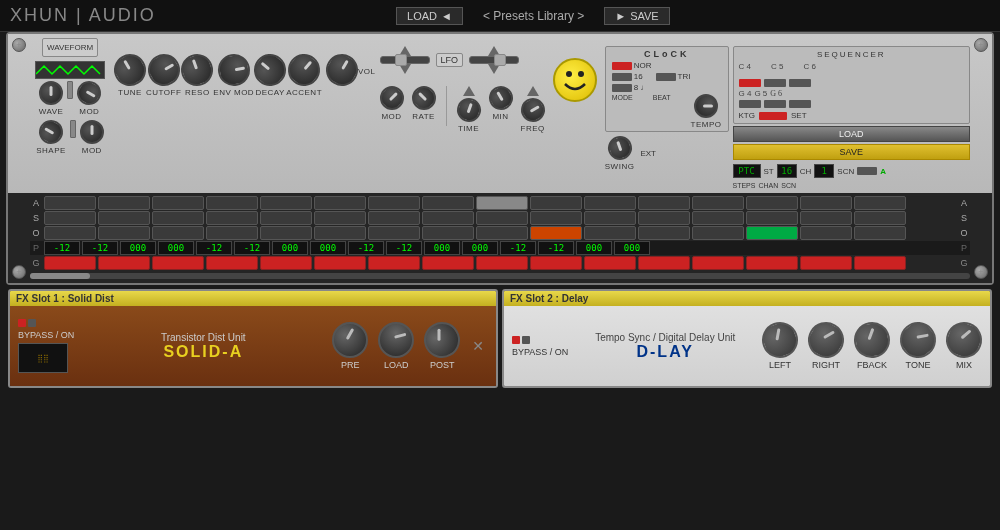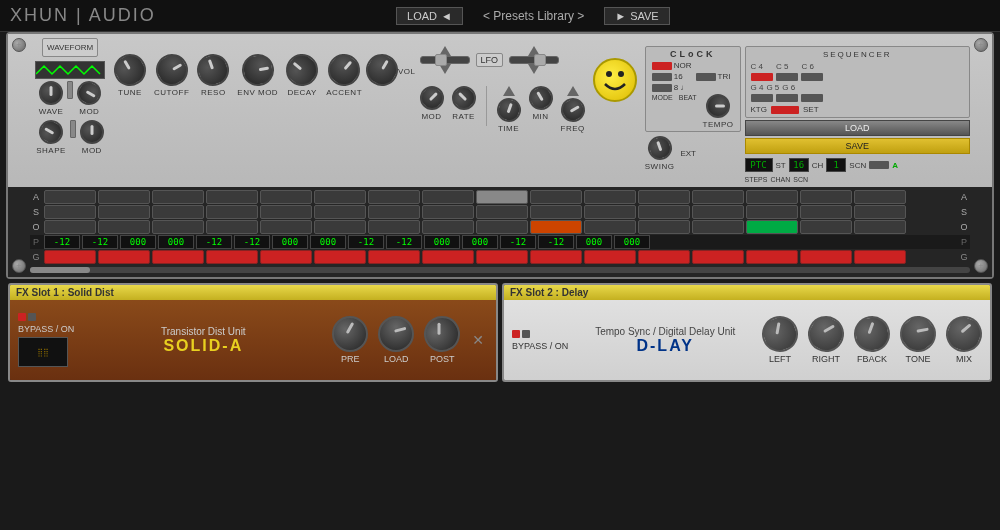--- a/index.html
+++ b/index.html
@@ -444,21 +444,21 @@
           <div style="width:6px;height:18px;background:#888;border:1px solid #666;border-radius:1px;cursor:pointer;"></div>
         </div>
         <div class="knob-group">
           <div class="knob knob-small"></div>
           <span class="knob-label">MOD</span>
         </div>
       </div>
     </div>
 
     <div style="display:flex;flex-direction:column;gap:4px;padding-top:16px;">
-      <div style="display:flex;gap:8px;">
+      <div style="display:flex;gap:0;">
         <div class="knob-group">
           <div class="knob" style="transform:rotate(-30deg)"></div>
           <span class="knob-label">TUNE</span>
         </div>
         <div class="knob-group">
           <div class="knob" style="transform:rotate(60deg)"></div>
           <span class="knob-label">CUTOFF</span>
         </div>
         <div class="knob-group">
           <div class="knob" style="transform:rotate(-20deg)"></div>
@@ -557,21 +557,21 @@
               <span style="font-size:8px;color:#333;">8 ♩</span>
             </div>
           </div>
           <div style="display:flex;flex-direction:column;gap:2px;">
             <div style="display:flex;align-items:center;gap:2px;">
               <div style="width:20px;height:8px;background:#555;border-radius:1px;"></div>
               <span style="font-size:8px;color:#333;">TRI</span>
             </div>
           </div>
         </div>
-        <div style="display:flex;gap:6px;margin-top:2px;">
+        <div style="display:flex;gap:20px;margin-top:2px;">
           <div style="display:flex;flex-direction:column;align-items:center;">
             <span style="font-size:7px;color:#333;">MODE</span>
           </div>
           <div style="display:flex;flex-direction:column;align-items:center;">
             <span style="font-size:7px;color:#333;">BEAT</span>
           </div>
           <div class="knob-group">
             <div class="knob knob-small" style="transform:rotate(90deg)"></div>
             <span class="knob-label">TEMPO</span>
           </div>
@@ -582,34 +582,34 @@
           <div class="knob knob-small" style="transform:rotate(-20deg)"></div>
           <span class="knob-label">SWING</span>
         </div>
         <div style="font-size:8px;color:#333;">EXT</div>
       </div>
     </div>
 
     <div style="display:flex;flex-direction:column;gap:2px;padding-top:8px;flex:1;">
       <div style="border:1px solid #888;padding:3px 5px;background:#bbb;border-radius:2px;">
         <div style="font-size:8px;color:#333;text-align:center;letter-spacing:2px;margin-bottom:3px;">SEQUENCER</div>
-        <div style="display:flex;gap:13px;margin-bottom:2px;">
+        <div style="display:flex;gap:20px;margin-bottom:8px;">
           <span style="font-size:8px;color:#444;">C 4</span>
           <span style="font-size:8px;color:#444;">C 5</span>
           <span style="font-size:8px;color:#444;">C 6</span>
         </div>
         <div style="display:flex;gap:3px;margin-bottom:2px;">
           <div style="width:22px;height:8px;background:#cc2222;border-radius:1px;"></div>
           <div style="width:22px;height:8px;background:#555;border-radius:1px;"></div>
           <div style="width:22px;height:8px;background:#555;border-radius:1px;"></div>
         </div>
         <div style="display:flex;gap:3px;margin-bottom:2px;">
           <span style="font-size:8px;color:#444;">G 4</span>
           <span style="font-size:8px;color:#444;">G 5</span>
-          <span style="font-size:8px;color:#444;">G 6</span>
+          <span style="font-size:8px;color:#444;font-family:Liberation Serif, serif;">G 6</span>
         </div>
         <div style="display:flex;gap:3px;margin-bottom:3px;">
           <div style="width:22px;height:8px;background:#555;border-radius:1px;"></div>
           <div style="width:22px;height:8px;background:#555;border-radius:1px;"></div>
           <div style="width:22px;height:8px;background:#555;border-radius:1px;"></div>
         </div>
         <div style="display:flex;gap:4px;align-items:center;">
           <span style="font-size:8px;color:#333;">KTG</span>
           <div style="width:28px;height:8px;background:#cc2222;border-radius:1px;"></div>
           <span style="font-size:8px;color:#333;">SET</span>

